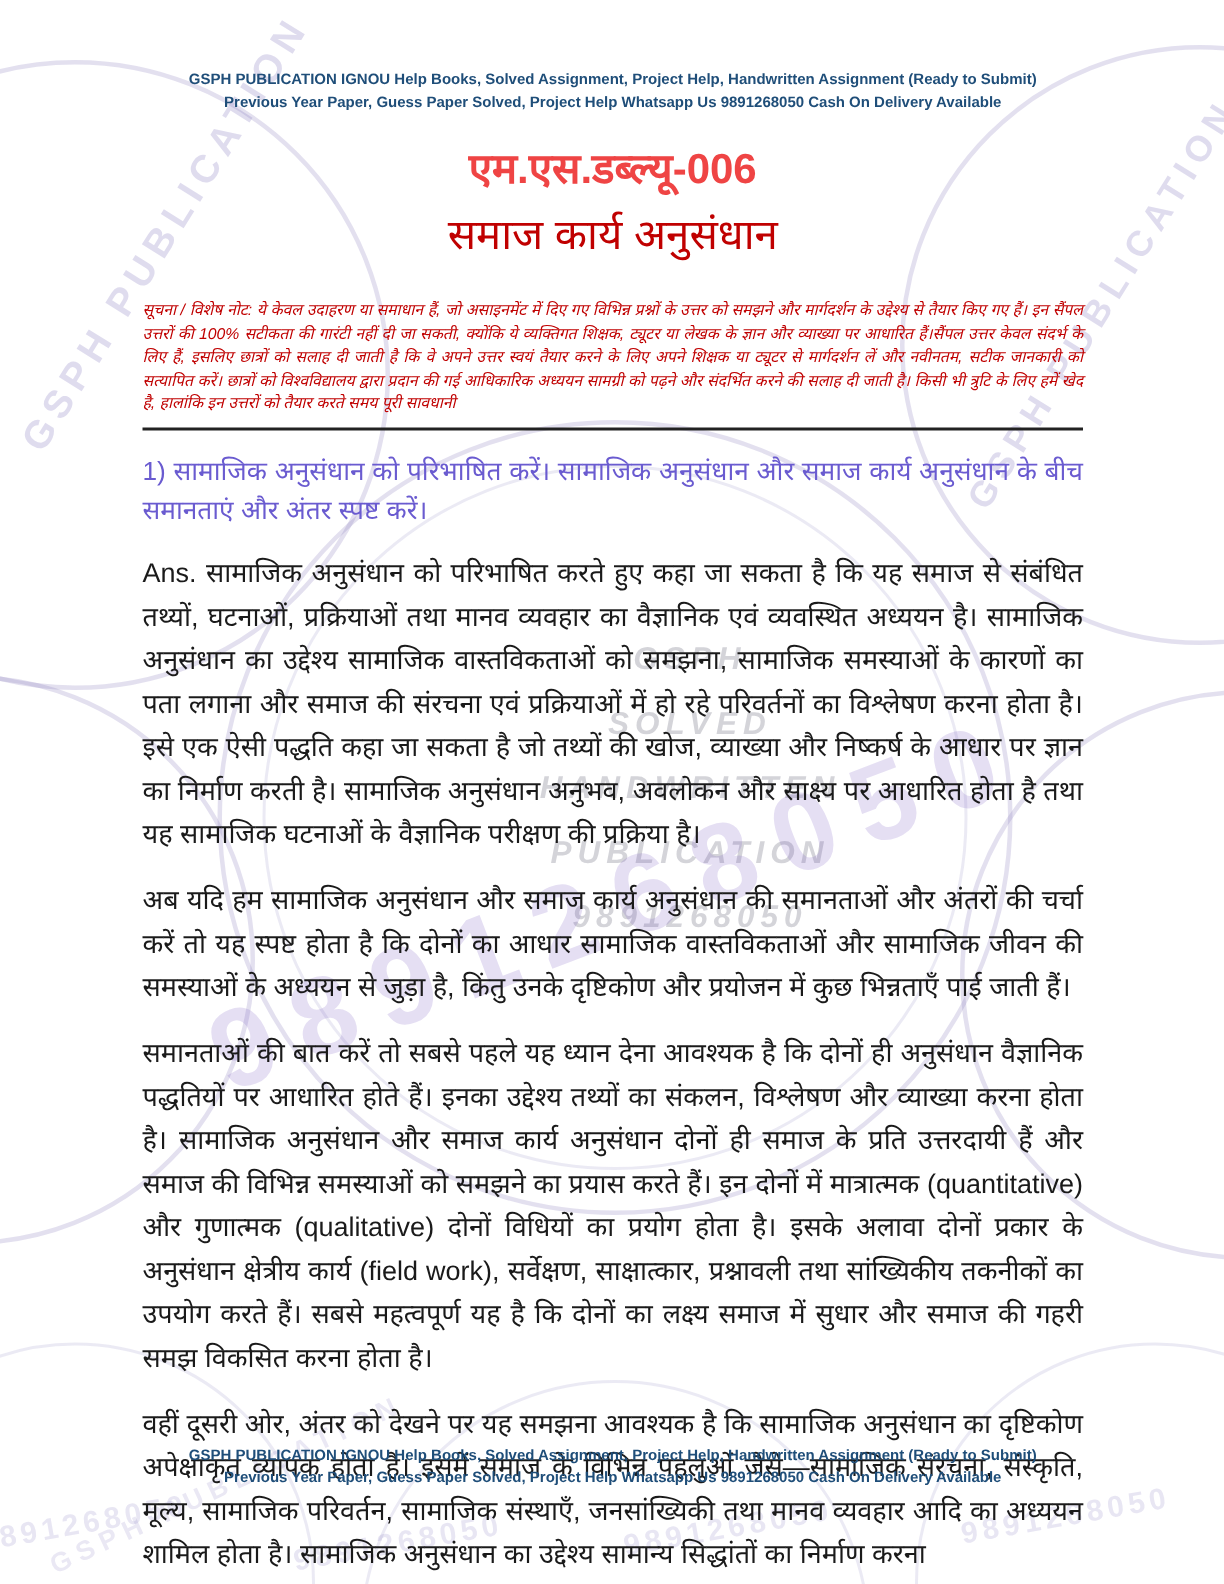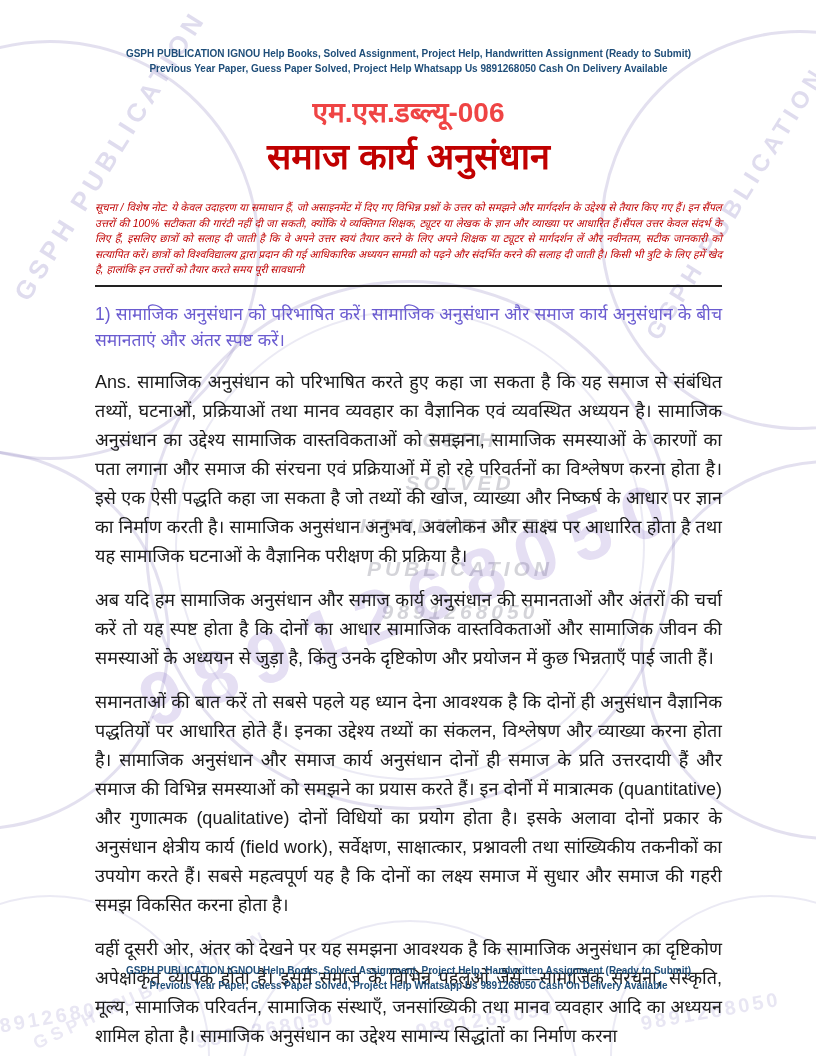--- a/index.html
+++ b/index.html
@@ -74,22 +74,22 @@
     text-align: center;
     color: #ef4444;
     font-weight: bold;
     font-size: 28px;
     line-height: 34px;
   }
   .doc-subtitle {
     margin-top: 10px;
     text-align: center;
     color: #c00000;
-    font-weight: bold;
-    font-size: 36px;
+    font-weight: normal;
+    font-size: 28px;
     line-height: 34px;
   }
   .notice {
     margin-top: 26px;
     color: #c00000;
     font-style: italic;
     font-size: 10.5px;
     line-height: 15.5px;
     border-bottom: 2px solid #222222;
     padding-bottom: 7px;

